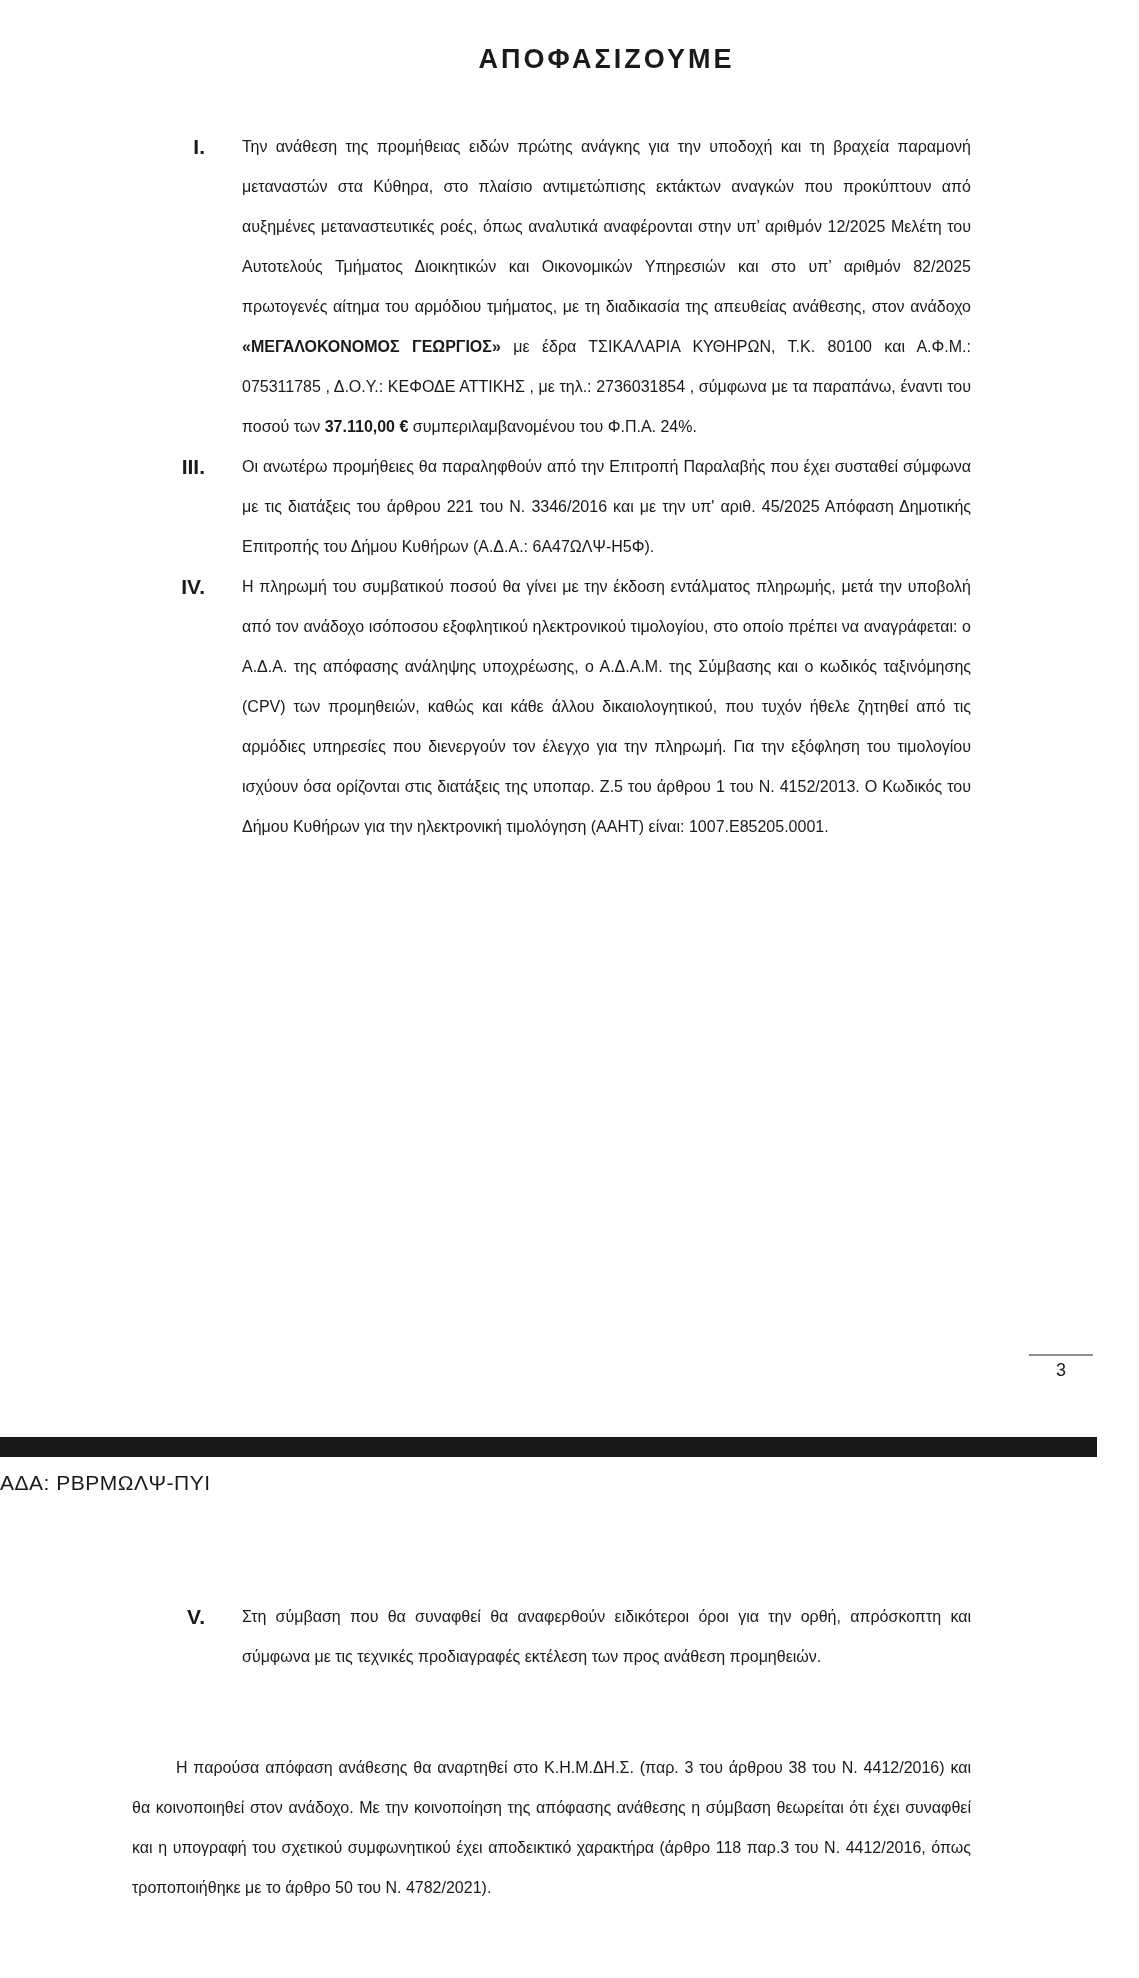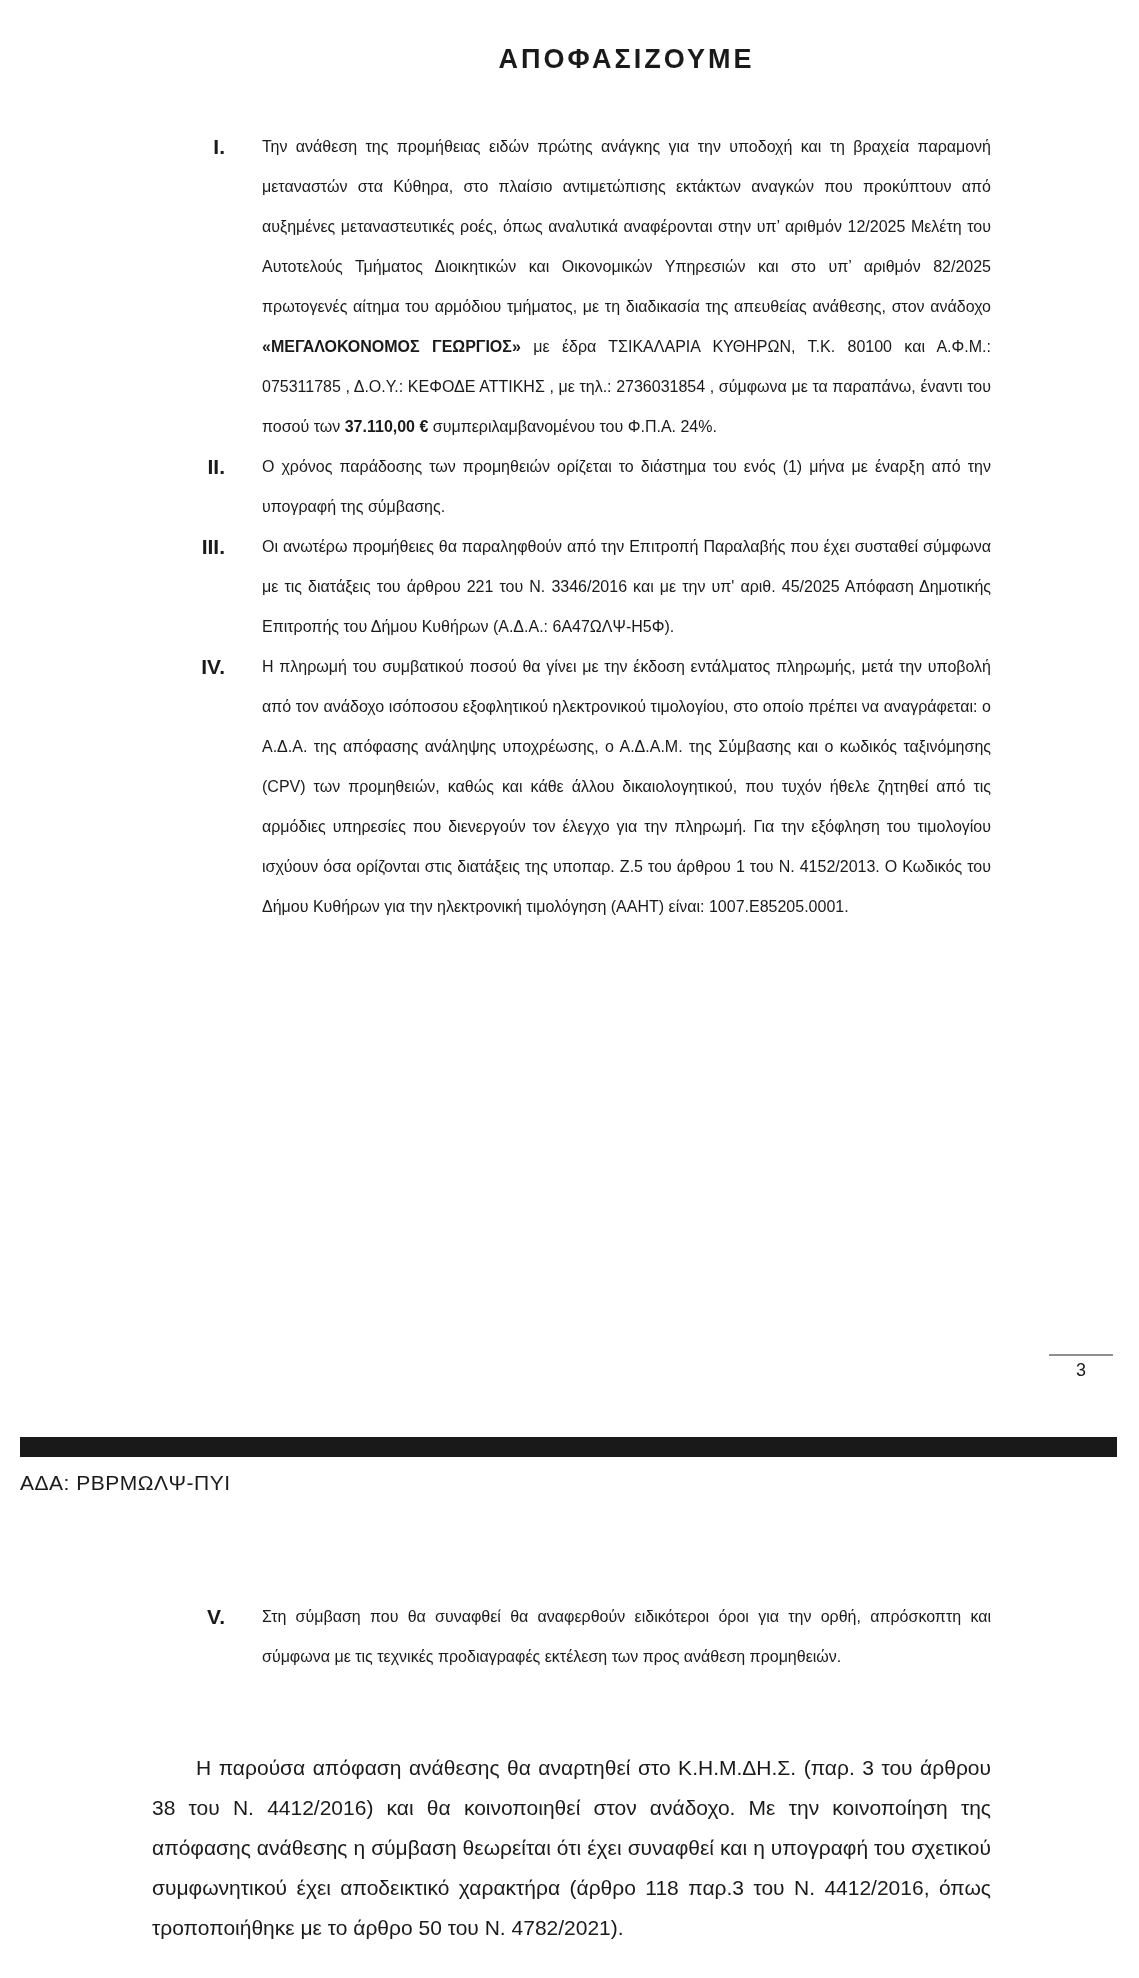--- a/index.html
+++ b/index.html
@@ -13,21 +13,20 @@
     font-family:"Liberation Sans","DejaVu Sans",sans-serif;
     background:#ffffff;
   }
   .page{
     position:relative;
     width:1097px;
     height:1978px;
     background:var(--page-bg);
     overflow:hidden;
     color:var(--text-color);
-    margin-left:20px;
   }
   .doc-title{
     position:absolute;
     top:42px;
     left:242px;
     width:729px;
     text-align:center;
     font-size:27px;
     font-weight:bold;
     letter-spacing:3px;
@@ -94,41 +93,37 @@
     text-align:left;
     font-size:21px;
     line-height:32px;
     letter-spacing:0.5px;
   }
   .closing-paragraph{
     position:absolute;
     top:1748px;
     left:132px;
     width:839px;
-    font-size:21px;
+    font-size:16px;
     line-height:40px;
     text-align:justify;
     text-indent:44px;
   }
 </style>
 </head>
 <body>
 
 <div class="page">
 
   <div class="doc-title">ΑΠΟΦΑΣΙΖΟΥΜΕ</div>
 
   <div class="items-list list-1" id="list1">
       <div class="item">
         <div class="numeral">I.</div>
         <div class="item-text"><span>Την ανάθεση της προμήθειας ειδών πρώτης ανάγκης για την υποδοχή και τη βραχεία παραμονή μεταναστών στα Κύθηρα, στο πλαίσιο αντιμετώπισης εκτάκτων αναγκών που προκύπτουν από αυξημένες μεταναστευτικές ροές, όπως αναλυτικά αναφέρονται στην υπ’ αριθμόν 12/2025 Μελέτη του Αυτοτελούς Τμήματος Διοικητικών και Οικονομικών Υπηρεσιών και στο υπ’ αριθμόν 82/2025 πρωτογενές αίτημα του αρμόδιου τμήματος, με τη διαδικασία της απευθείας ανάθεσης, στον ανάδοχο </span><b>«ΜΕΓΑΛΟΚΟΝΟΜΟΣ ΓΕΩΡΓΙΟΣ»</b><span> με έδρα ΤΣΙΚΑΛΑΡΙΑ ΚΥΘΗΡΩΝ, Τ.Κ. 80100 και Α.Φ.Μ.: 075311785 , Δ.Ο.Υ.: ΚΕΦΟΔΕ ΑΤΤΙΚΗΣ , με τηλ.: 2736031854 , σύμφωνα με τα παραπάνω, έναντι του ποσού των </span><b>37.110,00 €</b><span> συμπεριλαμβανομένου του Φ.Π.Α. 24%.</span></div>
-      </div>
-      <div class="item">
-        <div class="numeral">II.</div>
-        <div class="item-text"><span>Ο χρόνος παράδοσης των προμηθειών ορίζεται το διάστημα του ενός (1) μήνα με έναρξη από την υπογραφή της σύμβασης.</span></div>
       </div>
       <div class="item">
         <div class="numeral">III.</div>
         <div class="item-text"><span>Οι ανωτέρω προμήθειες θα παραληφθούν από την Επιτροπή Παραλαβής που έχει συσταθεί σύμφωνα με τις διατάξεις του άρθρου 221 του Ν. 3346/2016 και με την υπ' αριθ. 45/2025 Απόφαση Δημοτικής Επιτροπής του Δήμου Κυθήρων (Α.Δ.Α.: 6Α47ΩΛΨ-Η5Φ).</span></div>
       </div>
       <div class="item">
         <div class="numeral">IV.</div>
         <div class="item-text"><span>Η πληρωμή του συμβατικού ποσού θα γίνει με την έκδοση εντάλματος πληρωμής, μετά την υποβολή από τον ανάδοχο ισόποσου εξοφλητικού ηλεκτρονικού τιμολογίου, στο οποίο πρέπει να αναγράφεται: ο Α.Δ.Α. της απόφασης ανάληψης υποχρέωσης, ο Α.Δ.Α.Μ. της Σύμβασης και ο κωδικός ταξινόμησης (CPV) των προμηθειών, καθώς και κάθε άλλου δικαιολογητικού, που τυχόν ήθελε ζητηθεί από τις αρμόδιες υπηρεσίες που διενεργούν τον έλεγχο για την πληρωμή. Για την εξόφληση του τιμολογίου ισχύουν όσα ορίζονται στις διατάξεις της υποπαρ. Ζ.5 του άρθρου 1 του Ν. 4152/2013. Ο Κωδικός του Δήμου Κυθήρων για την ηλεκτρονική τιμολόγηση (ΑΑΗΤ) είναι: 1007.Ε85205.0001.</span></div>
       </div>
     </div>

